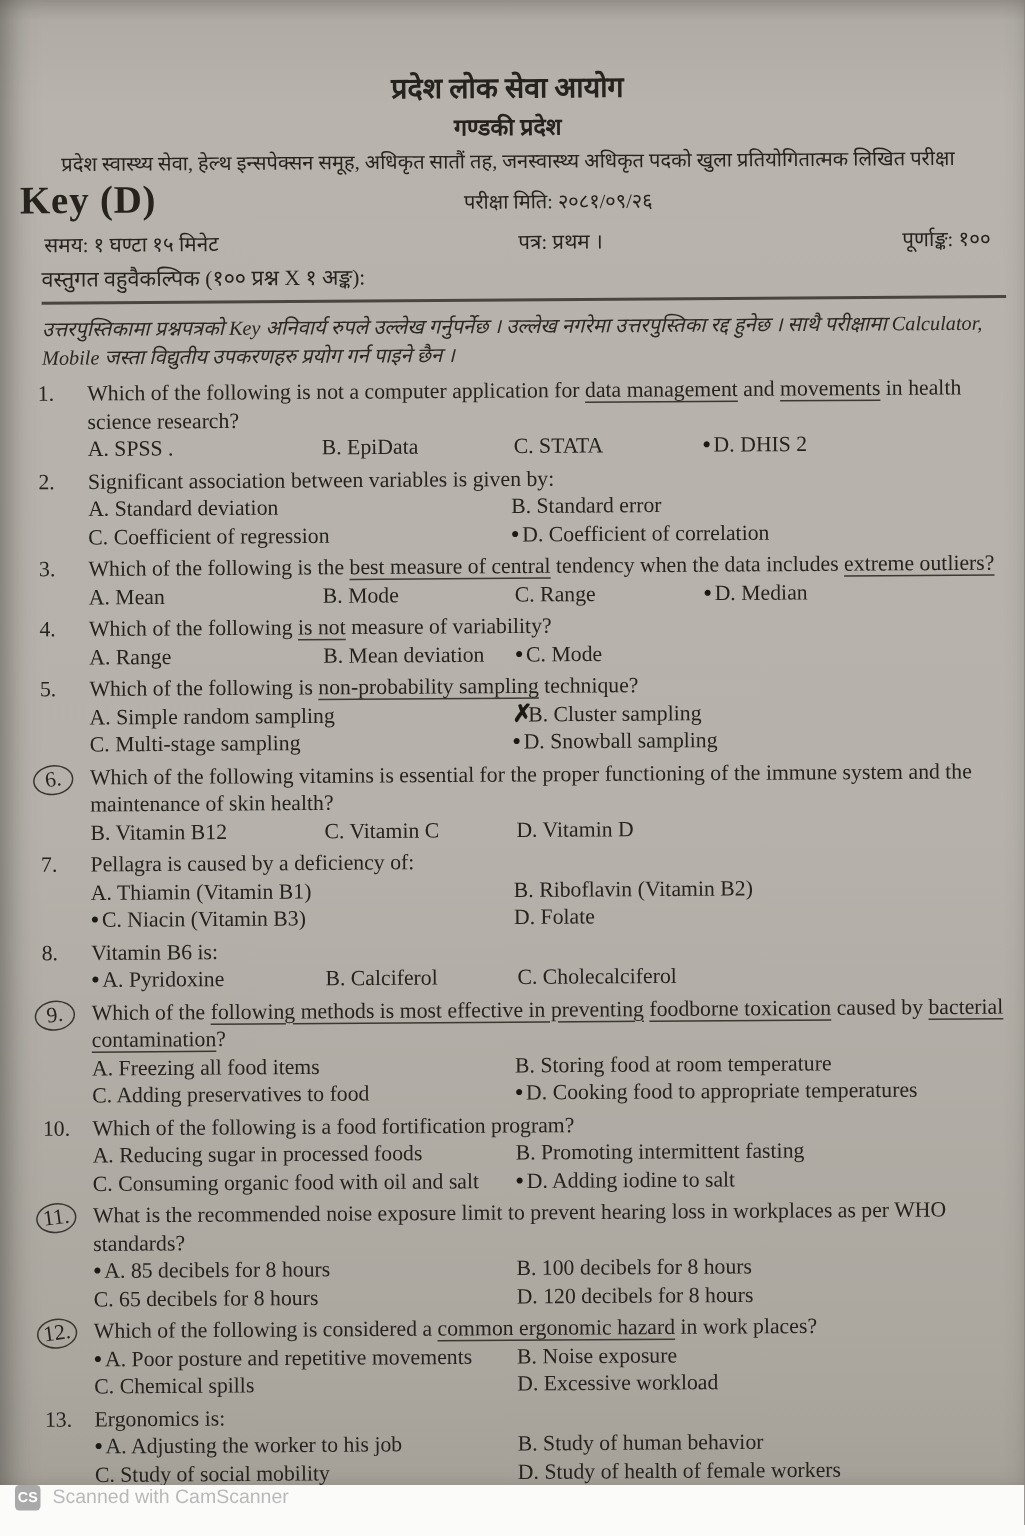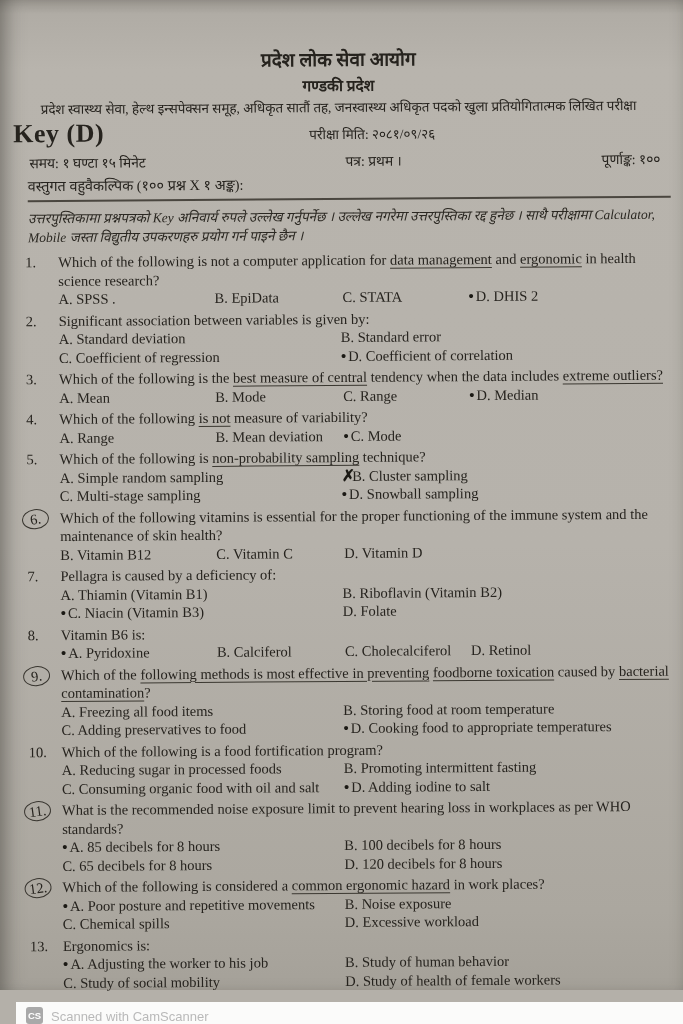--- a/index.html
+++ b/index.html
@@ -34,23 +34,23 @@
   .u{text-decoration:underline;text-decoration-thickness:1.2px;text-underline-offset:2.5px;text-decoration-color:#3b3831;}
   .options{margin-top:0px;}
   .options.row4{display:grid;grid-template-columns:156px 128px 126px 1fr;}
   .options.twocol{display:grid;grid-template-columns:282px 1fr;}
   .option{font-size:14.5px;line-height:18.5px;white-space:nowrap;}
   .marker{font-weight:bold;color:#1b1914;}
   .marker.dot{font-size:15px;margin-right:2px;}
   .marker.x{font-size:16px;margin-right:-3px;}
 
   
-  .cam-bar{position:absolute;left:0;right:0;bottom:0;height:22px;background:#fbfbfa;
-           display:flex;align-items:flex-end;gap:8px;padding-left:10px;box-sizing:border-box;
-           font-family:"Liberation Sans",sans-serif;margin-left:16px;}
+  .cam-bar{position:absolute;left:0;right:0;bottom:0;height:34px;background:#fbfbfa;
+           display:flex;align-items:flex-start;gap:8px;padding-left:10px;box-sizing:border-box;
+           font-family:"Liberation Sans",sans-serif;}
   .cam-badge{width:17px;height:17px;border-radius:3px;background:#a9a9a9;color:#ffffff;
              font-size:9.5px;font-weight:bold;display:flex;align-items:center;justify-content:center;}
   .cam-text{color:#b9b9b9;font-size:13px;}
 </style>
 </head>
 <body>
 
 <div class="page">
   <div class="paper">
     <div class="doc">
@@ -73,21 +73,21 @@
       <div class="section-row">
         <span>वस्तुगत वहुवैकल्पिक (१०० प्रश्न X १ अङ्क):</span>
       </div>
 
       <div class="instructions">उत्तरपुस्तिकामा प्रश्नपत्रको Key अनिवार्य रुपले उल्लेख गर्नुपर्नेछ । उल्लेख नगरेमा उत्तरपुस्तिका रद्द हुनेछ । साथै परीक्षामा Calculator, Mobile जस्ता विद्युतीय उपकरणहरु प्रयोग गर्न पाइने छैन ।</div>
 
       <div class="questions">
           <div class="question">
             <span class="qnum">1.</span>
             <div class="qbody">
-              <div class="qtext"><span>Which of the following is not a computer application for </span><span class="u">data management</span><span> and </span><span class="u">ergonomic</span><span> in health science research?</span></div>
+              <div class="qtext"><span>Which of the following is not a computer application for </span><span class="u">data management</span><span> and </span><span class="u">movements</span><span> in health science research?</span></div>
               <div class="options row4">
                 <span class="option"><span>A. SPSS .</span></span>
                 <span class="option"><span>B. EpiData</span></span>
                 <span class="option"><span>C.  STATA</span></span>
                 <span class="option"><span class="marker dot">•</span><span>D. DHIS 2</span></span>
               </div>
             </div>
           </div>
           <div class="question">
             <span class="qnum">2.</span>
@@ -160,21 +160,20 @@
             </div>
           </div>
           <div class="question">
             <span class="qnum">8.</span>
             <div class="qbody">
               <div class="qtext"><span>Vitamin B6 is:</span></div>
               <div class="options row4">
                 <span class="option"><span class="marker dot">•</span><span>A. Pyridoxine</span></span>
                 <span class="option"><span>B. Calciferol</span></span>
                 <span class="option"><span>C.  Cholecalciferol</span></span>
-                <span class="option"><span>D.  Retinol</span></span>
               </div>
             </div>
           </div>
           <div class="question">
             <span class="qnum circled">9.</span>
             <div class="qbody">
               <div class="qtext"><span>Which of the </span><span class="u">following methods is most effective in preventing</span><span> </span><span class="u">foodborne toxication</span><span> caused by </span><span class="u">bacterial contamination</span><span>?</span></div>
               <div class="options twocol">
                 <span class="option"><span>A. Freezing all food items</span></span>
                 <span class="option"><span>B. Storing food at room temperature</span></span>

